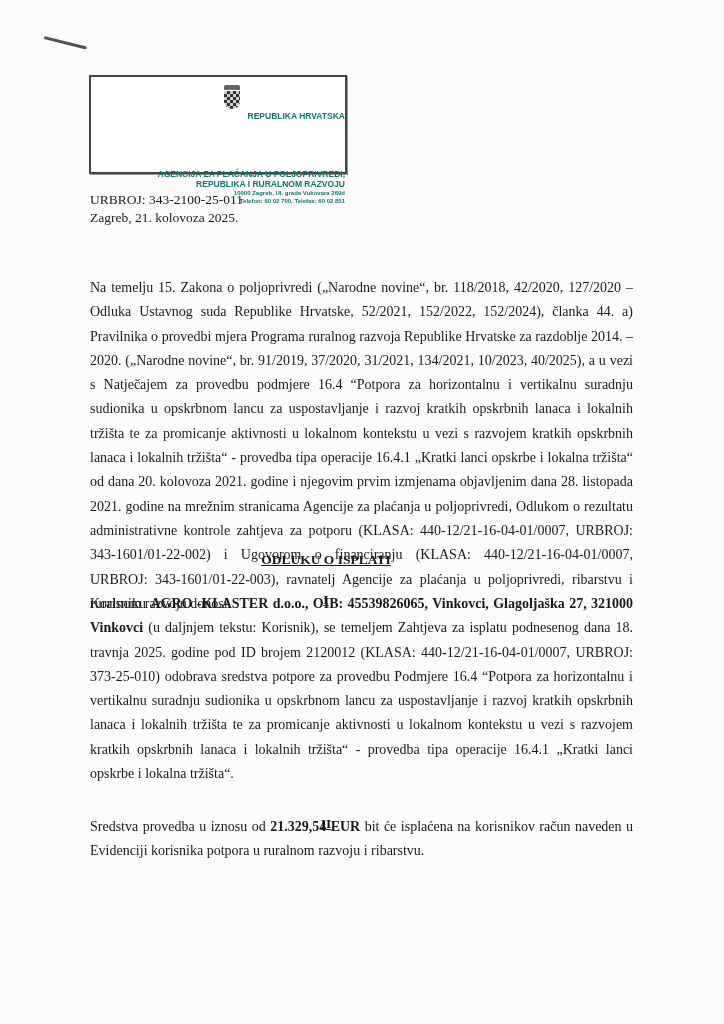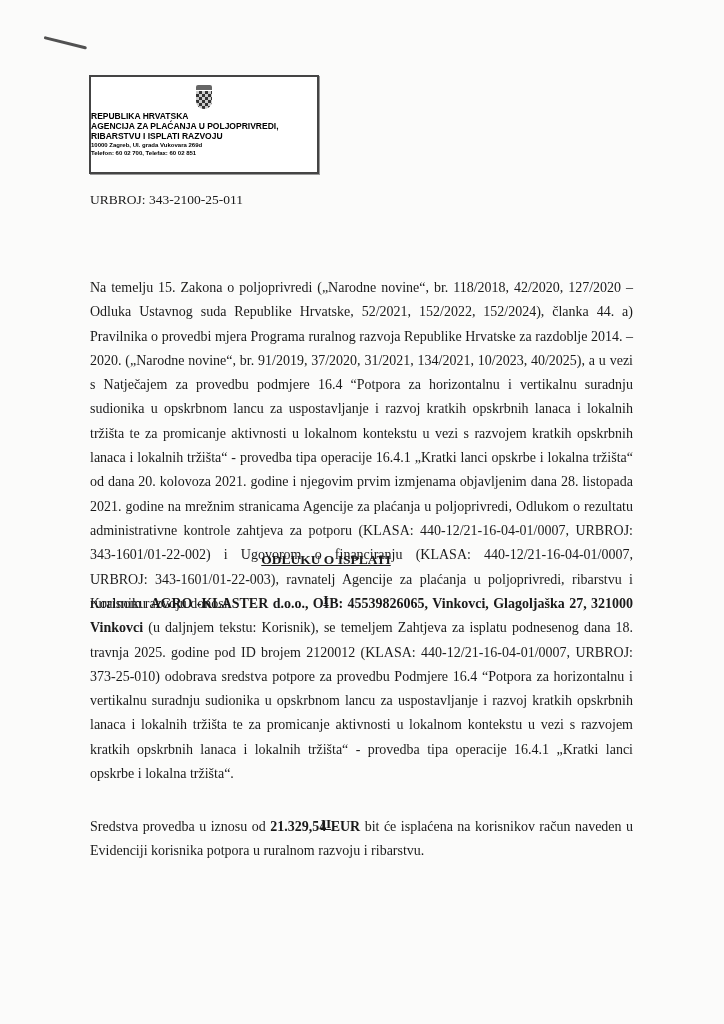--- a/index.html
+++ b/index.html
@@ -16,41 +16,42 @@
       width: 44px; height: 3px; background: #333;
       transform: rotate(14deg); transform-origin: left center;
       border-radius: 2px; opacity: .85;
     }
     .header-box {
       position: absolute; left: 89px; top: 75px;
       width: 226px; height: 95px;
       border: 2px solid #444;
       box-shadow: 1px 1px 0 #999;
       background: #fff;
-      text-align: left;
+      text-align: right;
       font-family: "Liberation Sans", sans-serif;
       font-weight: bold;
-      color: #000000;
+      color: #0f766e;
+      padding-left: 28px;
     }
     .coat {
       width: 16px; height: 24px; margin: 8px auto 2px;
       position: relative;
     }
     .coat .crown {
       height: 5px; background: #666; border-radius: 2px 2px 0 0;
       margin-bottom: 1px;
     }
     .coat .shield {
       height: 18px;
       background:
         conic-gradient(#333 25%, #ccc 0 50%, #333 0 75%, #ccc 0) 0 0 / 6px 6px;
       border-radius: 0 0 8px 8px;
     }
     .hb-line1 { font-size: 8.5px; line-height: 10px; }
-    .hb-line2 { font-size: 8.5px; line-height: 10px; }
+    .hb-line2 { font-size: 8.5px; line-height: 10px; margin-top: 48px; }
     .hb-line3 { font-size: 8.5px; line-height: 10px; }
     .hb-small { font-size: 6px; line-height: 8px; font-weight: bold; }
 
     .ref-block {
       position: absolute; left: 90px; top: 191px;
       font-size: 13.5px; line-height: 18px;
     }
     .para {
       position: absolute; left: 90px; width: 543px;
       font-size: 14px; line-height: 24.3px;
@@ -73,27 +74,28 @@
 
 <div class="scan-mark"></div>
 
 <div class="header-box">
   <div class="coat">
     <div class="crown"></div>
     <div class="shield"></div>
   </div>
   <div class="hb-line1">REPUBLIKA HRVATSKA</div>
   <div class="hb-line2">AGENCIJA ZA PLAĆANJA U POLJOPRIVREDI,</div>
-  <div class="hb-line3">RIBARSTVU I ISPLATI RAZVOJU</div>
+  <div class="hb-line3">REPUBLIKA I RURALNOM RAZVOJU</div>
   <div class="hb-small">10000 Zagreb, Ul. grada Vukovara 269d</div>
   <div class="hb-small">Telefon: 60 02 700, Telefax: 60 02 851</div>
 </div>
 
 <div class="ref-block">
   <div>URBROJ: 343-2100-25-011</div>
+  <div>Zagreb, 21. kolovoza 2025.</div>
 </div>
 
 <div class="para p1">Na temelju 15. Zakona o poljoprivredi („Narodne novine“, br. 118/2018, 42/2020, 127/2020 – Odluka Ustavnog suda Republike Hrvatske, 52/2021, 152/2022, 152/2024), članka 44. a) Pravilnika o provedbi mjera Programa ruralnog razvoja Republike Hrvatske za razdoblje 2014. – 2020. („Narodne novine“, br. 91/2019, 37/2020, 31/2021, 134/2021, 10/2023, 40/2025), a u vezi s Natječajem za provedbu podmjere 16.4 “Potpora za horizontalnu i vertikalnu suradnju sudionika u opskrbnom lancu za uspostavljanje i razvoj kratkih opskrbnih lanaca i lokalnih tržišta te za promicanje aktivnosti u lokalnom kontekstu u vezi s razvojem kratkih opskrbnih lanaca i lokalnih tržišta“ - provedba tipa operacije 16.4.1 „Kratki lanci opskrbe i lokalna tržišta“ od dana 20. kolovoza 2021. godine i njegovim prvim izmjenama objavljenim dana 28. listopada 2021. godine na mrežnim stranicama Agencije za plaćanja u poljoprivredi, Odlukom o rezultatu administrativne kontrole zahtjeva za potporu (KLASA: 440-12/21-16-04-01/0007, URBROJ: 343-1601/01-22-002) i Ugovorom o financiranju (KLASA: 440-12/21-16-04-01/0007, URBROJ: 343-1601/01-22-003), ravnatelj Agencije za plaćanja u poljoprivredi, ribarstvu i ruralnom razvoju donosi</div>
 
 <div class="heading h-title">ODLUKU O ISPLATI</div>
 
 <div class="heading h-1">I</div>
 
 <div class="para p2"><span>Korisniku </span><b>AGRO -KLASTER d.o.o., OIB: 45539826065, Vinkovci, Glagoljaška 27, 321000 Vinkovci</b><span> (u daljnjem tekstu: Korisnik), se temeljem Zahtjeva za isplatu podnesenog dana 18. travnja 2025. godine pod ID brojem 2120012  (KLASA: 440-12/21-16-04-01/0007, URBROJ: 373-25-010) odobrava sredstva potpore za provedbu Podmjere 16.4 “Potpora za horizontalnu i vertikalnu suradnju sudionika u opskrbnom lancu za uspostavljanje i razvoj kratkih opskrbnih lanaca i lokalnih tržišta te za promicanje aktivnosti u lokalnom kontekstu u vezi s razvojem kratkih opskrbnih lanaca i lokalnih tržišta“ - provedba tipa operacije 16.4.1 „Kratki lanci opskrbe i lokalna tržišta“.</span></div>
 

